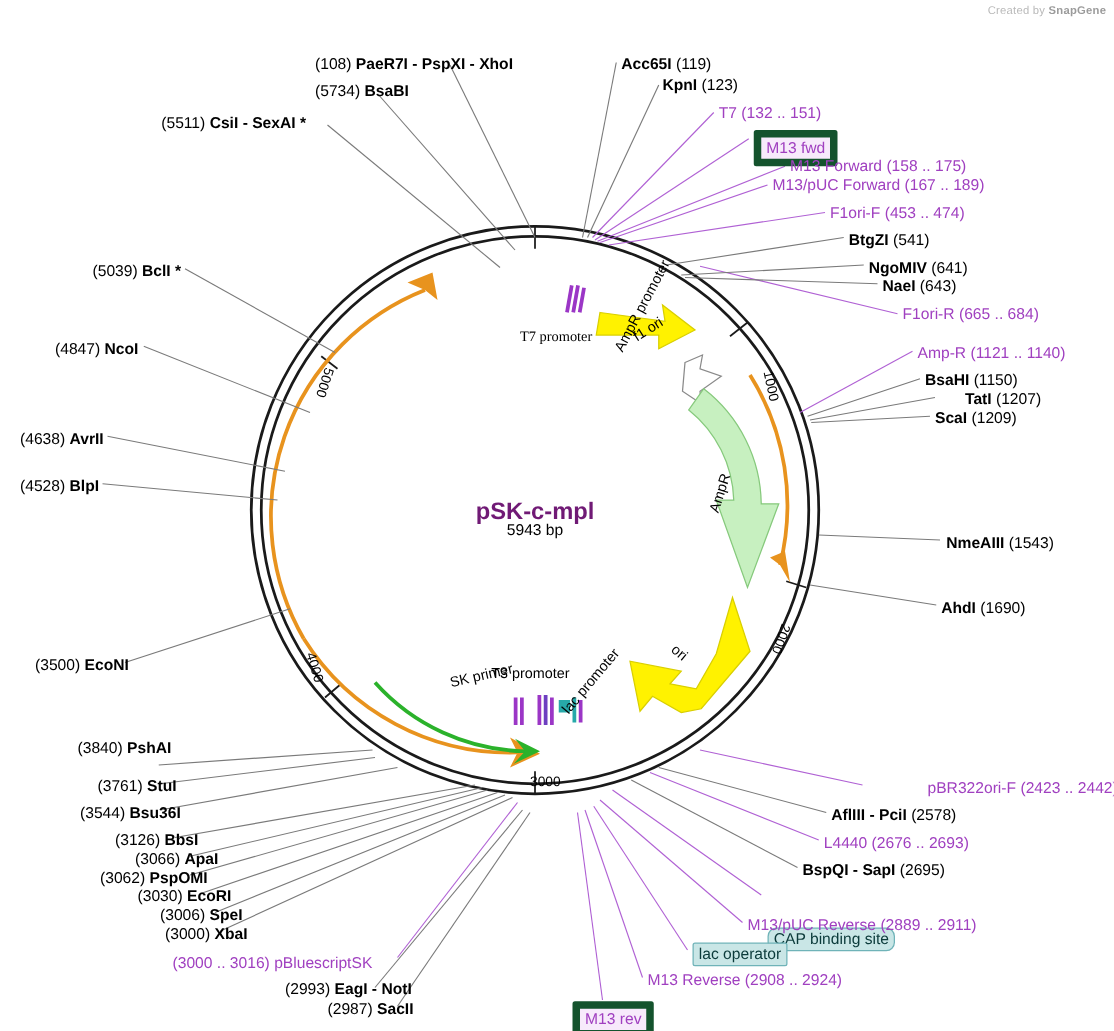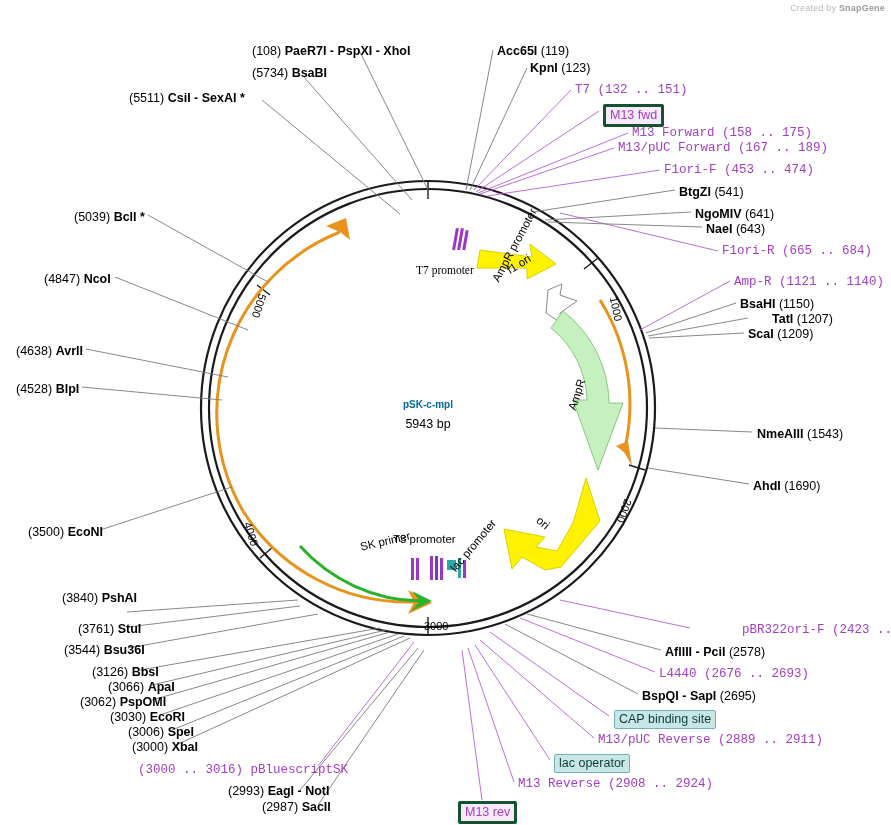--- a/index.html
+++ b/index.html
@@ -22,46 +22,46 @@
   }
   .lbl {
     position: absolute;
     white-space: nowrap;
     font-size: 12.5px;
     line-height: 14px;
     color: #000;
   }
   .lbl .pos { color: #000; font-weight: normal; }
   .lbl .nm { font-weight: bold; }
-  .purple { color: #a040c0; font-family: Liberation Mono, monospace; }
+  .purple { color: #a040c0; }
   .purple .nm { font-weight: normal; color: #a040c0; }
   .purple .pos { color: #a040c0; }
   .feat-badge {
     position: absolute;
     font-size: 12.5px;
     padding: 1px 4px 2px 4px;
     border-radius: 2px;
     white-space: nowrap;
   }
   .badge-purple {
     color: #a040c0;
-    border: 3px solid #14532d;
+    border: 6px solid #14532d;
     background: #f7eafb;
   }
   .badge-teal {
     color: #0b3a3a;
     border: 1px solid #6fb3b8;
     background: #c9e6e6;
   }
   .plasmid-name {
     position: absolute;
     text-align: center;
     font-weight: bold;
-    font-size: 10px;
-    color: #0369a1;
+    font-size: 19px;
+    color: #701a75;
   }
   .plasmid-bp {
     position: absolute;
     text-align: center;
     font-size: 12.5px;
     color: #000;
   }
   .credit {
     position: absolute;
     right: 6px;
@@ -276,21 +276,21 @@
 <div class="lbl" style="left:530px; top:61px;">
   <span class="nm">KpnI</span>
   <span class="pos">(123)</span>
 </div>
 <div class="lbl purple" style="left:575px; top:83px;">
   <span class="nm">T7</span>
   <span class="pos">(132 .. 151)</span>
 </div>
 
 <div class="feat-badge badge-purple" style="left:603px; top:104px;">M13 fwd</div>
-<div class="feat-badge badge-teal" style="left:614px; top:710px;">CAP binding site</div>
+<div class="feat-badge badge-teal" style="left:614px; top:742px;border-radius:7px;">CAP binding site</div>
 <div class="feat-badge badge-teal" style="left:554px; top:754px;">lac operator</div>
 <div class="feat-badge badge-purple" style="left:458px; top:801px;">M13 rev</div>
 
 <div class="lbl purple" style="left:632px; top:126px;">
   <span class="nm">M13 Forward</span>
   <span class="pos">(158 .. 175)</span>
 </div>
 <div class="lbl purple" style="left:618px; top:141px;">
   <span class="nm">M13/pUC Forward</span>
   <span class="pos">(167 .. 189)</span>

